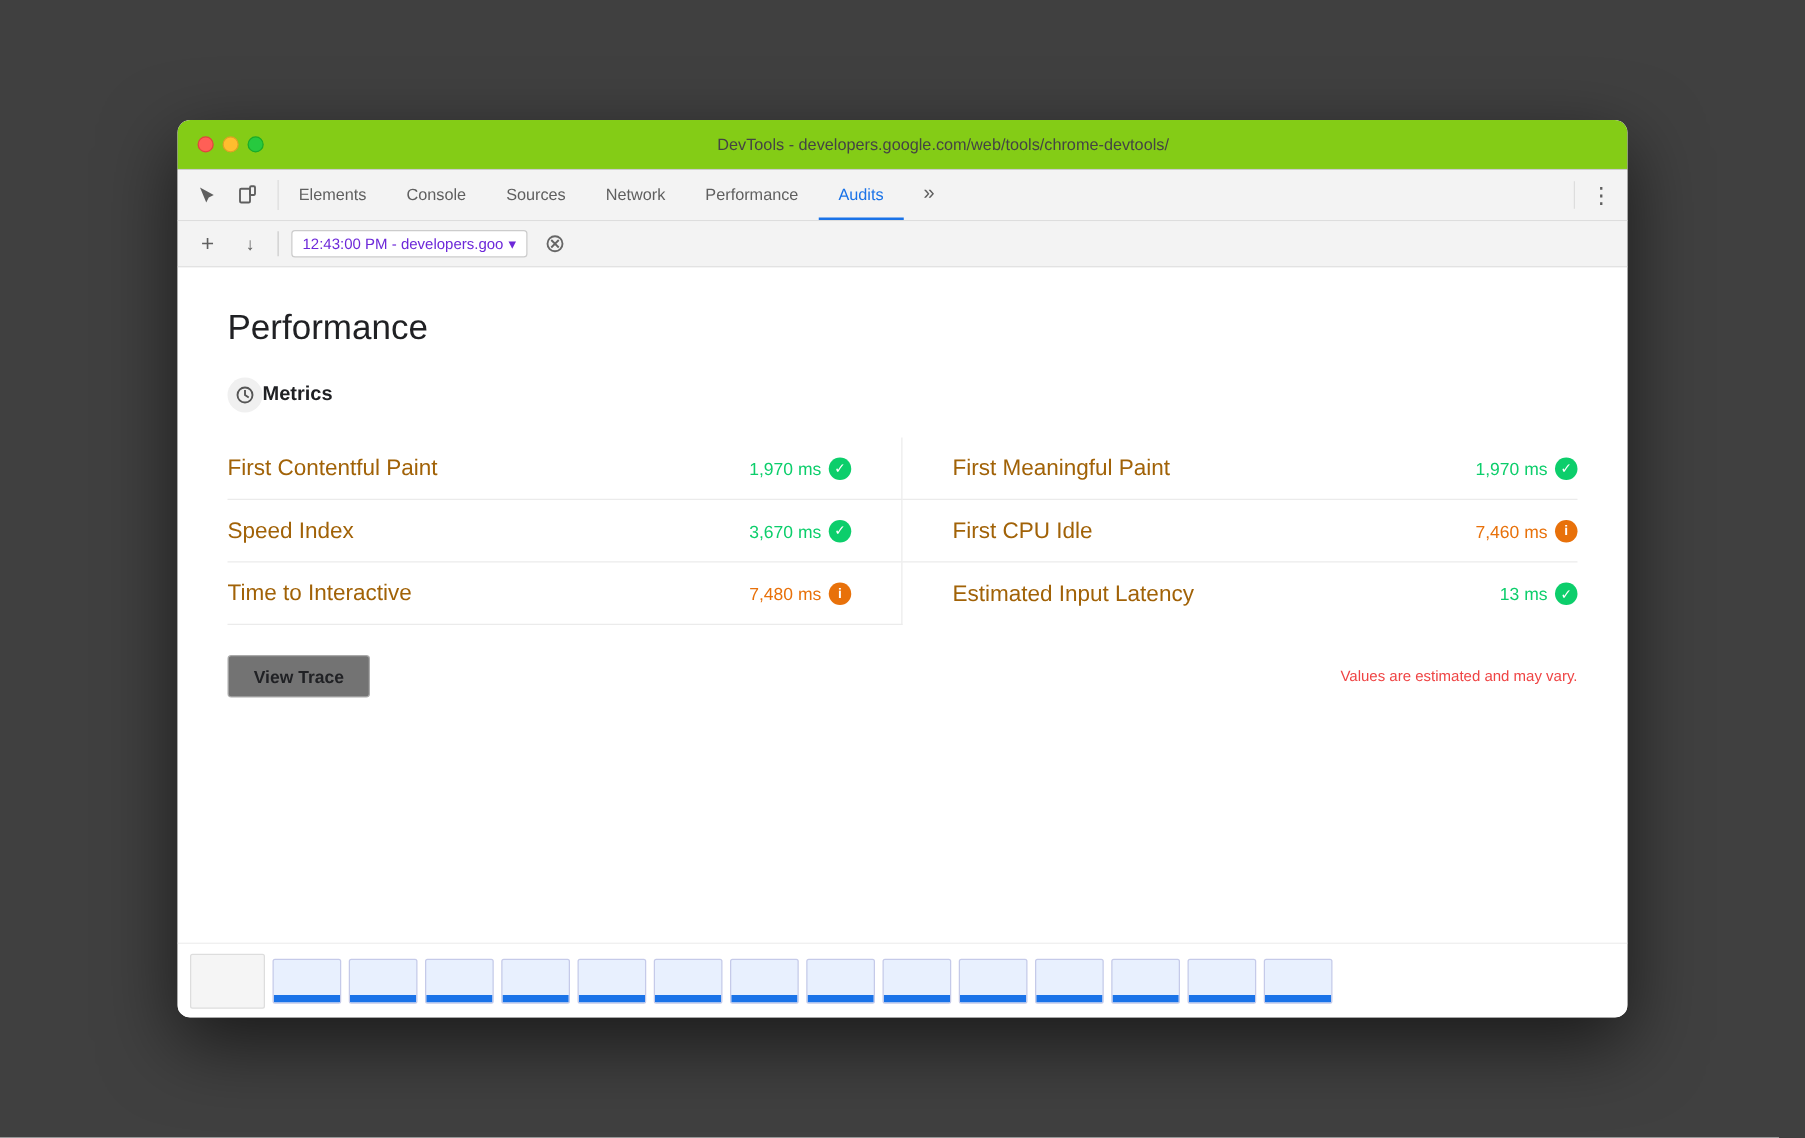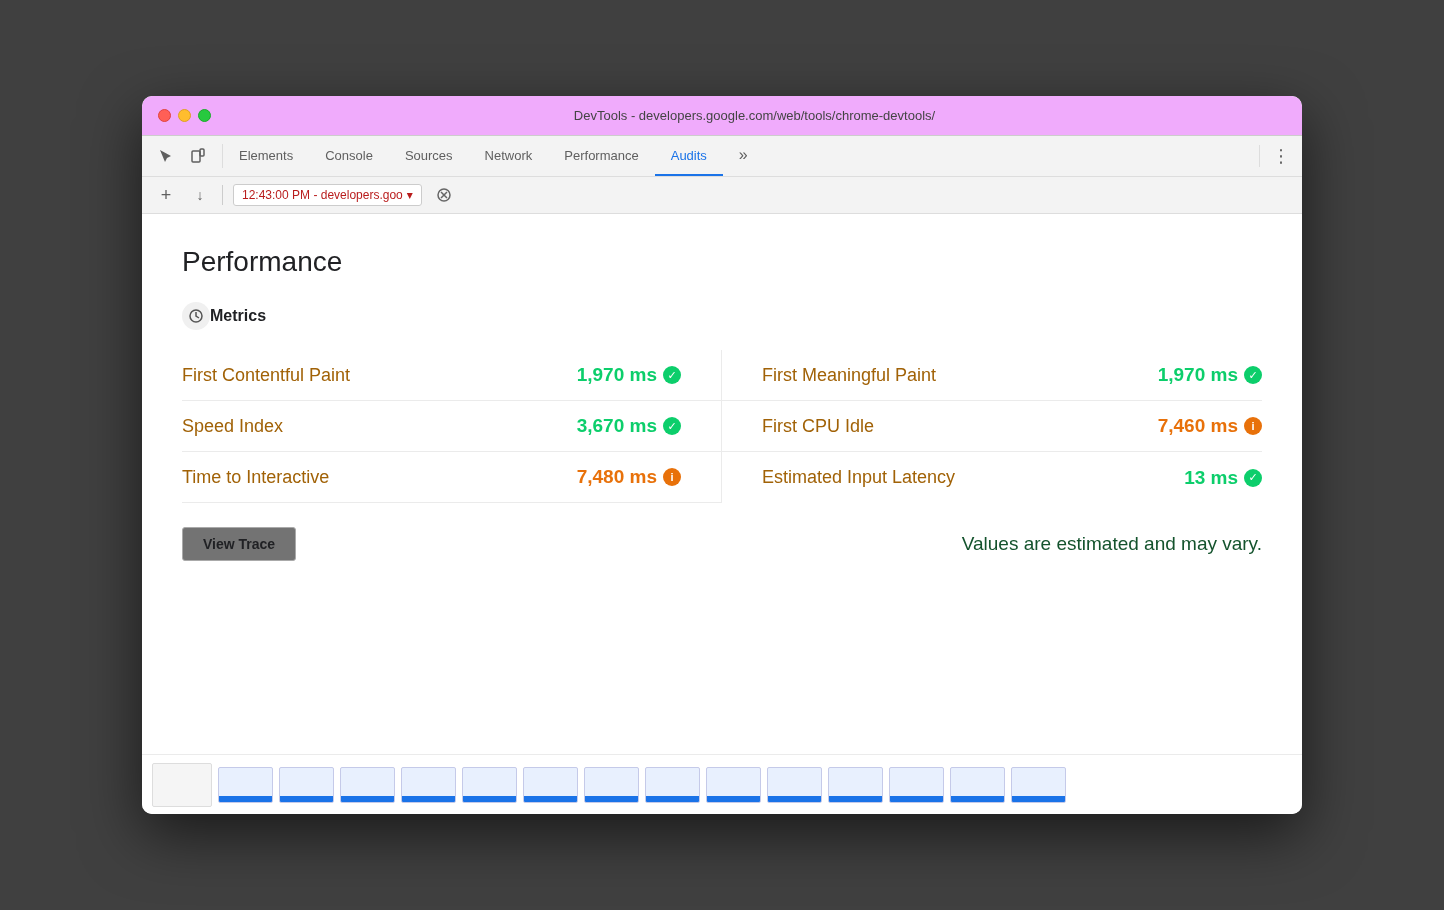--- a/index.html
+++ b/index.html
@@ -16,21 +16,21 @@
     .browser-window {
       width: 1160px;
       background: #f0f0f0;
       border-radius: 10px;
       box-shadow: 0 20px 60px rgba(0,0,0,0.6);
       overflow: hidden;
     }
 
     
     .title-bar {
-      background: #f0abfc;
+      background: #84cc16;
       border-bottom: 1px solid #ccc;
       padding: 12px 16px;
       display: flex;
       align-items: center;
       gap: 12px;
       border-radius: 10px 10px 0 0;
     }
 
     .traffic-lights {
       display: flex;
@@ -164,21 +164,21 @@
     }
 
     .audit-selector {
       display: flex;
       align-items: center;
       background: #fff;
       border: 1px solid #ccc;
       border-radius: 3px;
       padding: 3px 8px;
       font-size: 12px;
-      color: #b91c1c;
+      color: #6d28d9;
       cursor: pointer;
       gap: 4px;
     }
 
     .clear-btn {
       width: 24px;
       height: 24px;
       display: flex;
       align-items: center;
       justify-content: center;
@@ -300,22 +300,22 @@
       text-align: center;
     }
 
     .metric-value-group {
       display: flex;
       align-items: center;
       gap: 6px;
     }
 
     .metric-value {
-      font-size: 19px;
-      font-weight: 700;
+      font-size: 14px;
+      font-weight: 400;
       text-align: center;
     }
 
     .metric-value.green { color: #0cce6b; }
     .metric-value.orange { color: #e8710a; }
 
     .metric-icon {
       width: 18px;
       height: 18px;
       border-radius: 50%;
@@ -349,22 +349,22 @@
       border: 1px solid #aaa;
       background: #737373;
       border-radius: 3px;
       font-size: 14px;
       font-weight: 600;
       color: #202124;
       cursor: pointer;
     }
 
     .estimate-note {
-      font-size: 19px;
-      color: #14532d;
+      font-size: 12px;
+      color: #ef4444;
     }
 
     
     .thumbnail-strip {
       background: #fff;
       border-top: 1px solid #ebebeb;
       height: 60px;
       display: flex;
       align-items: center;
       padding: 0 10px;

